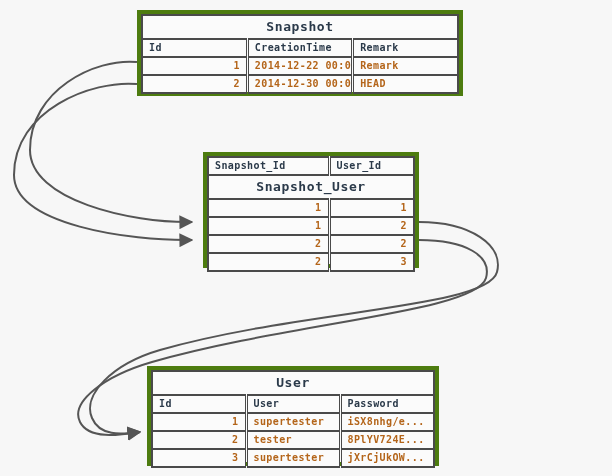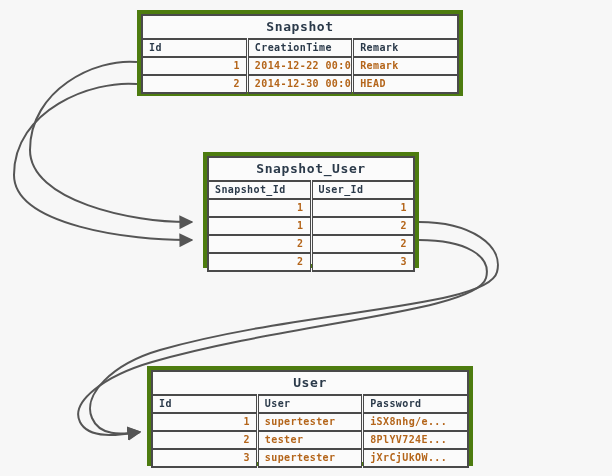--- a/index.html
+++ b/index.html
@@ -122,25 +122,25 @@
         <td class="val txt colsep">HEAD</td>
       </tr>
     </tbody>
       </table>
   </div>
 
   <div class="table-box" style="left:203px; top:152px; width:216px; height:116px;">
     <table class="tbl">
       <tbody>
           <tr>
-        <td class="title" colspan="2">Snapshot_User</td>
+        <td class="hdr" style="width:121px">Snapshot_Id</td>
+        <td class="hdr colsep">User_Id</td>
       </tr>
       <tr>
-        <td class="hdr" style="width:121px">Snapshot_Id</td>
-        <td class="hdr colsep">User_Id</td>
+        <td class="title" colspan="2">Snapshot_User</td>
       </tr>
       <tr>
         <td class="val num">1</td>
         <td class="val num colsep">1</td>
       </tr>
       <tr>
         <td class="val num">1</td>
         <td class="val num colsep">2</td>
       </tr>
       <tr>
@@ -148,21 +148,21 @@
         <td class="val num colsep">2</td>
       </tr>
       <tr>
         <td class="val num">2</td>
         <td class="val num colsep">3</td>
       </tr>
     </tbody>
       </table>
   </div>
 
-  <div class="table-box" style="left:147px; top:366px; width:326px; height:100px;">
+  <div class="table-box" style="left:147px; top:366px; width:292px; height:100px;">
     <table class="tbl">
       <tbody>
           <tr>
         <td class="title" colspan="3">User</td>
       </tr>
       <tr>
         <td class="hdr" style="width:48px">Id</td>
         <td class="hdr colsep" style="width:116px">User</td>
         <td class="hdr colsep">Password</td>
       </tr>

